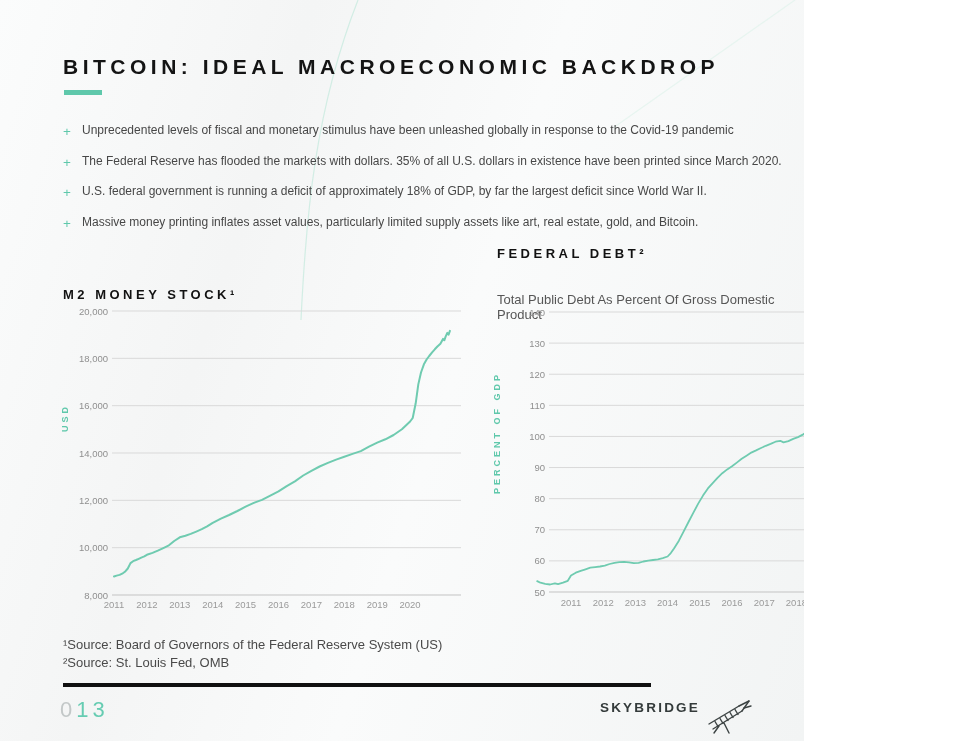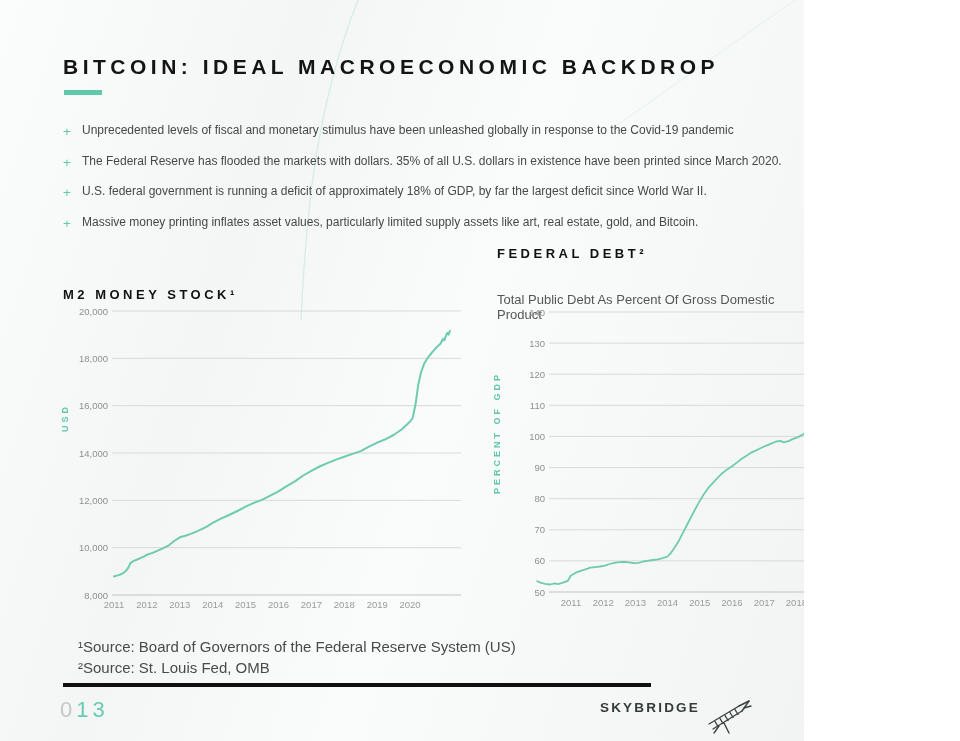--- a/index.html
+++ b/index.html
@@ -32,21 +32,21 @@
     font-size:9px;font-weight:700;letter-spacing:3px;color:#5fc8ab;white-space:nowrap;
   }
   .vlabel-usd{left:60px;top:404px;}
   .vlabel-gdp{left:492px;top:372px;}
 
   .chart-svg{position:absolute;}
   .chart-svg-left{left:55px;top:298px;}
   .chart-svg-right{left:490px;top:298px;}
   .chart-svg text{font-family:"Liberation Sans",sans-serif;}
 
-  .footnotes{position:absolute;left:63px;top:636px;font-size:15px;color:#4a4a4a;line-height:1.4;margin-left:15px;}
+  .footnotes{position:absolute;left:63px;top:636px;font-size:13px;color:#4a4a4a;line-height:1.4;}
   .divider{position:absolute;left:63px;top:683px;width:588px;height:3.5px;background:#101010;}
 
   .page-number{position:absolute;left:60px;top:697px;font-size:22px;letter-spacing:4px;}
   .page-number .pn-prefix{color:#c3c8c8;}
   .page-number .pn-value{color:#66ccb2;}
 
   .logo{position:absolute;right:52px;top:700px;display:flex;align-items:flex-start;}
   .logo-text{font-size:13.5px;font-weight:600;letter-spacing:2.2px;color:#343b3b;}
   .logo-icon{margin-left:6px;}
 </style>

